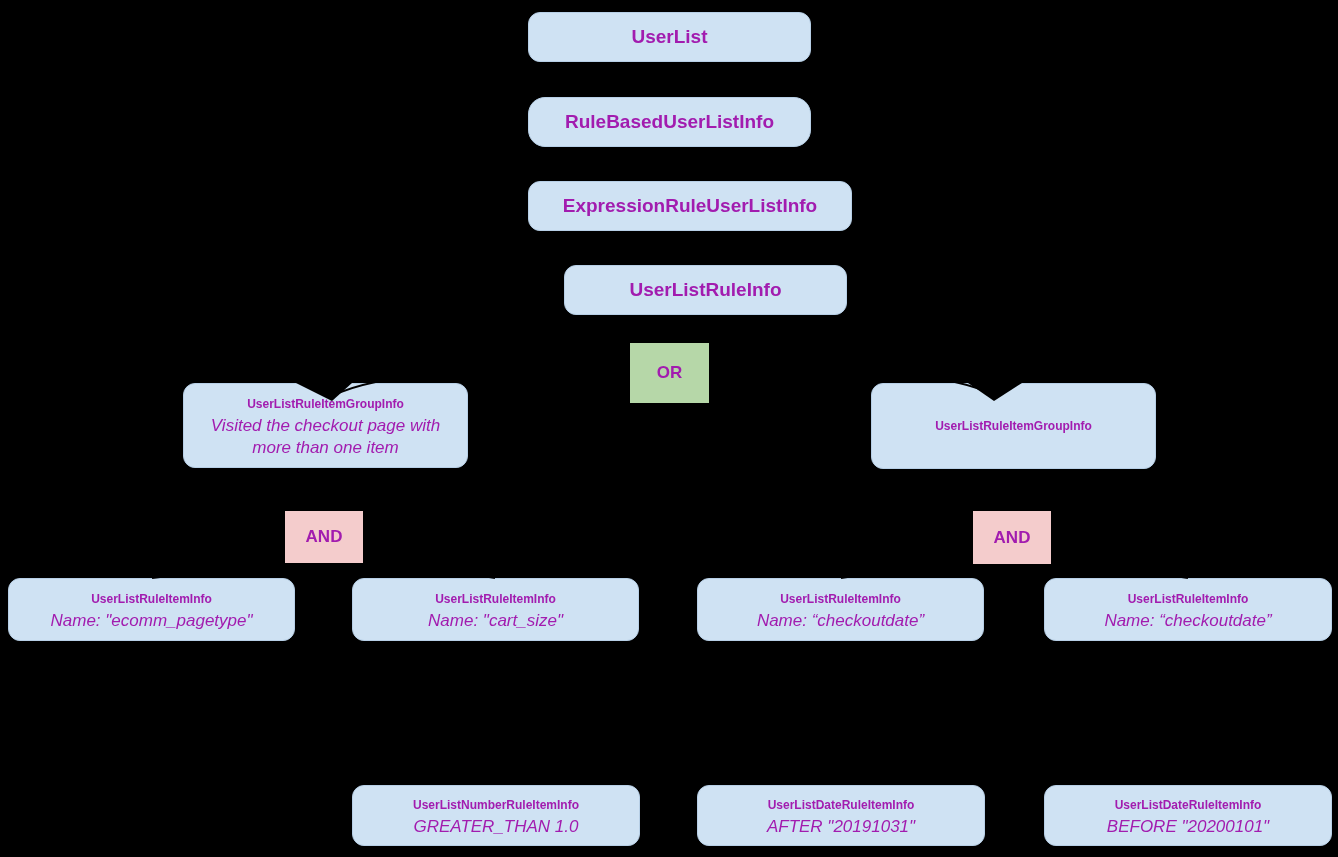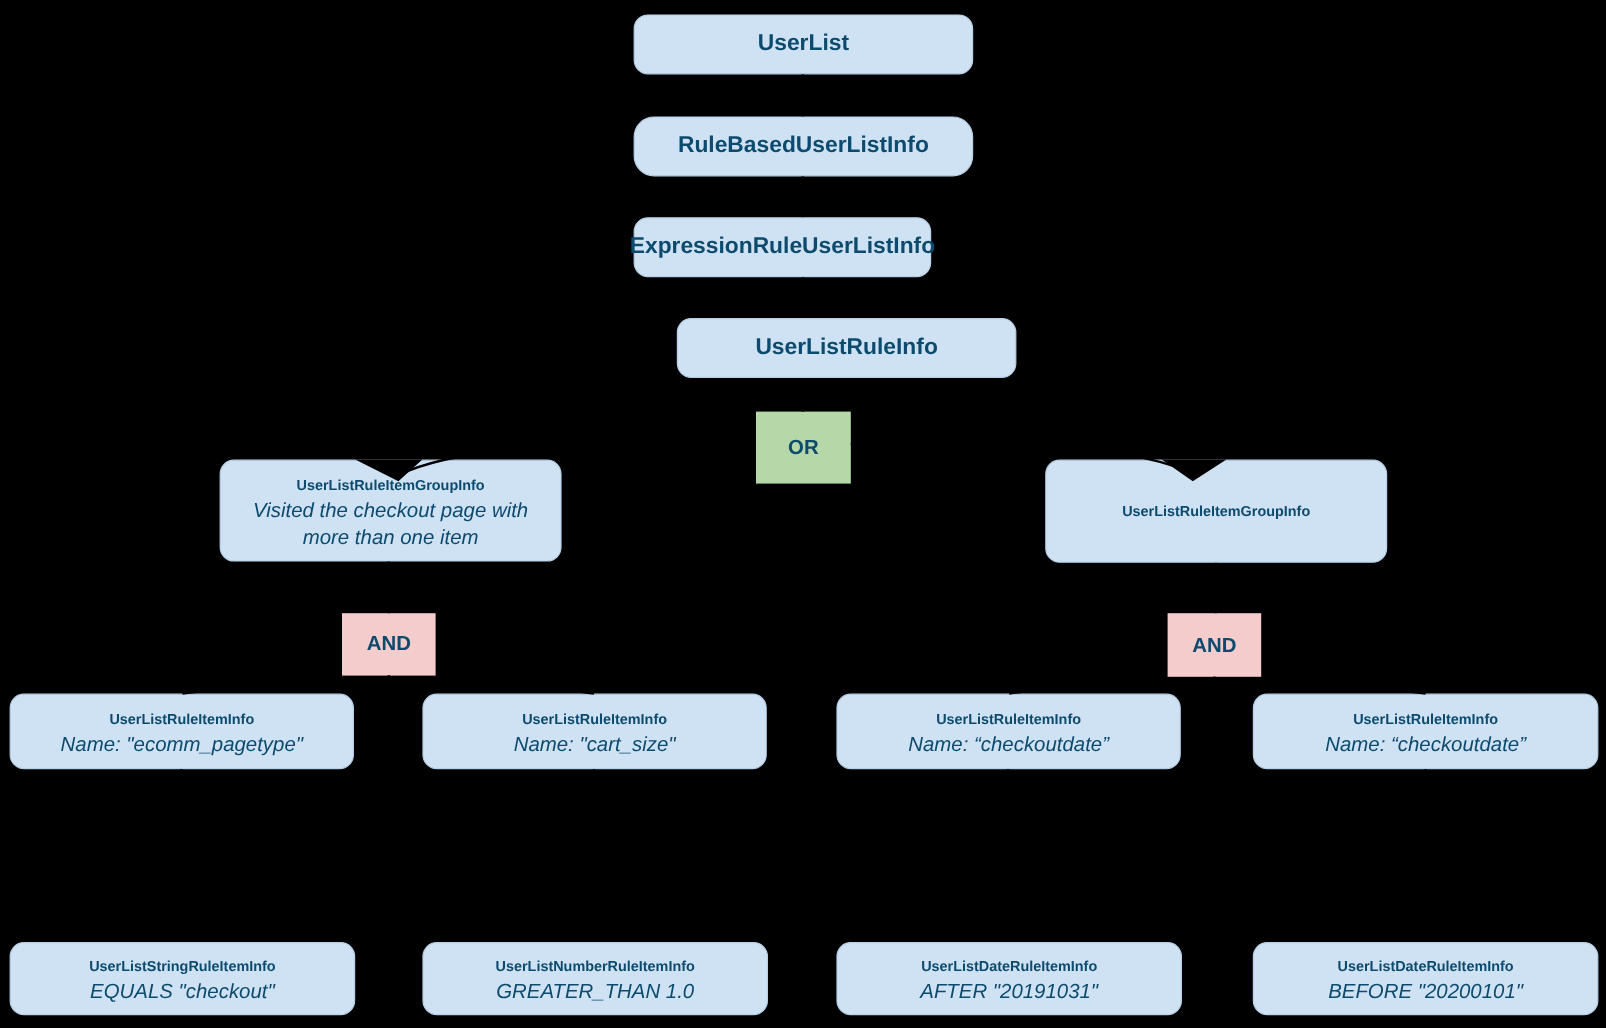--- a/index.html
+++ b/index.html
@@ -7,21 +7,21 @@
     padding: 0;
     background: #000000;
   }
   .canvas {
     position: relative;
     width: 1338px;
     height: 857px;
     background: #000000;
     overflow: hidden;
     font-family: "Liberation Sans", sans-serif;
-    color: #0c4a6e;
+    color: #a21caf;
   }
   .connectors {
     position: absolute;
     left: 0; top: 0;
     width: 1338px; height: 857px;
     z-index: 3;
     pointer-events: none;
   }
   .node {
     position: absolute;
@@ -90,21 +90,21 @@
   </svg>
 
   <div class="node blue chain" style="left:528px; top:12px; width:283px; height:50px;">
     <div class="title">UserList</div>
   </div>
 
   <div class="node blue chain" style="left:528px; top:97px; width:283px; height:50px;border-radius:17px;">
     <div class="title">RuleBasedUserListInfo</div>
   </div>
 
-  <div class="node blue chain" style="left:528px; top:181px; width:248px; height:50px;">
+  <div class="node blue chain" style="left:528px; top:181px; width:324px; height:50px;">
     <div class="title">ExpressionRuleUserListInfo</div>
   </div>
 
   <div class="node blue chain" style="left:528px; top:265px; width:283px; height:50px;margin-left:36px;">
     <div class="title">UserListRuleInfo</div>
   </div>
 
   <div class="node op op-or" style="left:630px; top:343px; width:79px; height:60px;">
     <div>OR</div>
   </div>
@@ -139,24 +139,20 @@
   <div class="node blue" style="left:697px; top:578px; width:287px; height:63px;">
     <div class="title">UserListRuleItemInfo</div>
     <div class="desc">Name: “checkoutdate”</div>
   </div>
 
   <div class="node blue" style="left:1044px; top:578px; width:288px; height:63px;">
     <div class="title">UserListRuleItemInfo</div>
     <div class="desc">Name: “checkoutdate”</div>
   </div>
 
-  <div class="node blue" style="left:8px; top:785px; width:288px; height:61px;">
-    <div class="title">UserListStringRuleItemInfo</div>
-    <div class="desc">EQUALS "checkout"</div>
-  </div>
 
   <div class="node blue" style="left:352px; top:785px; width:288px; height:61px;">
     <div class="title">UserListNumberRuleItemInfo</div>
     <div class="desc">GREATER_THAN 1.0</div>
   </div>
 
   <div class="node blue" style="left:697px; top:785px; width:288px; height:61px;">
     <div class="title">UserListDateRuleItemInfo</div>
     <div class="desc">AFTER "20191031"</div>
   </div>

